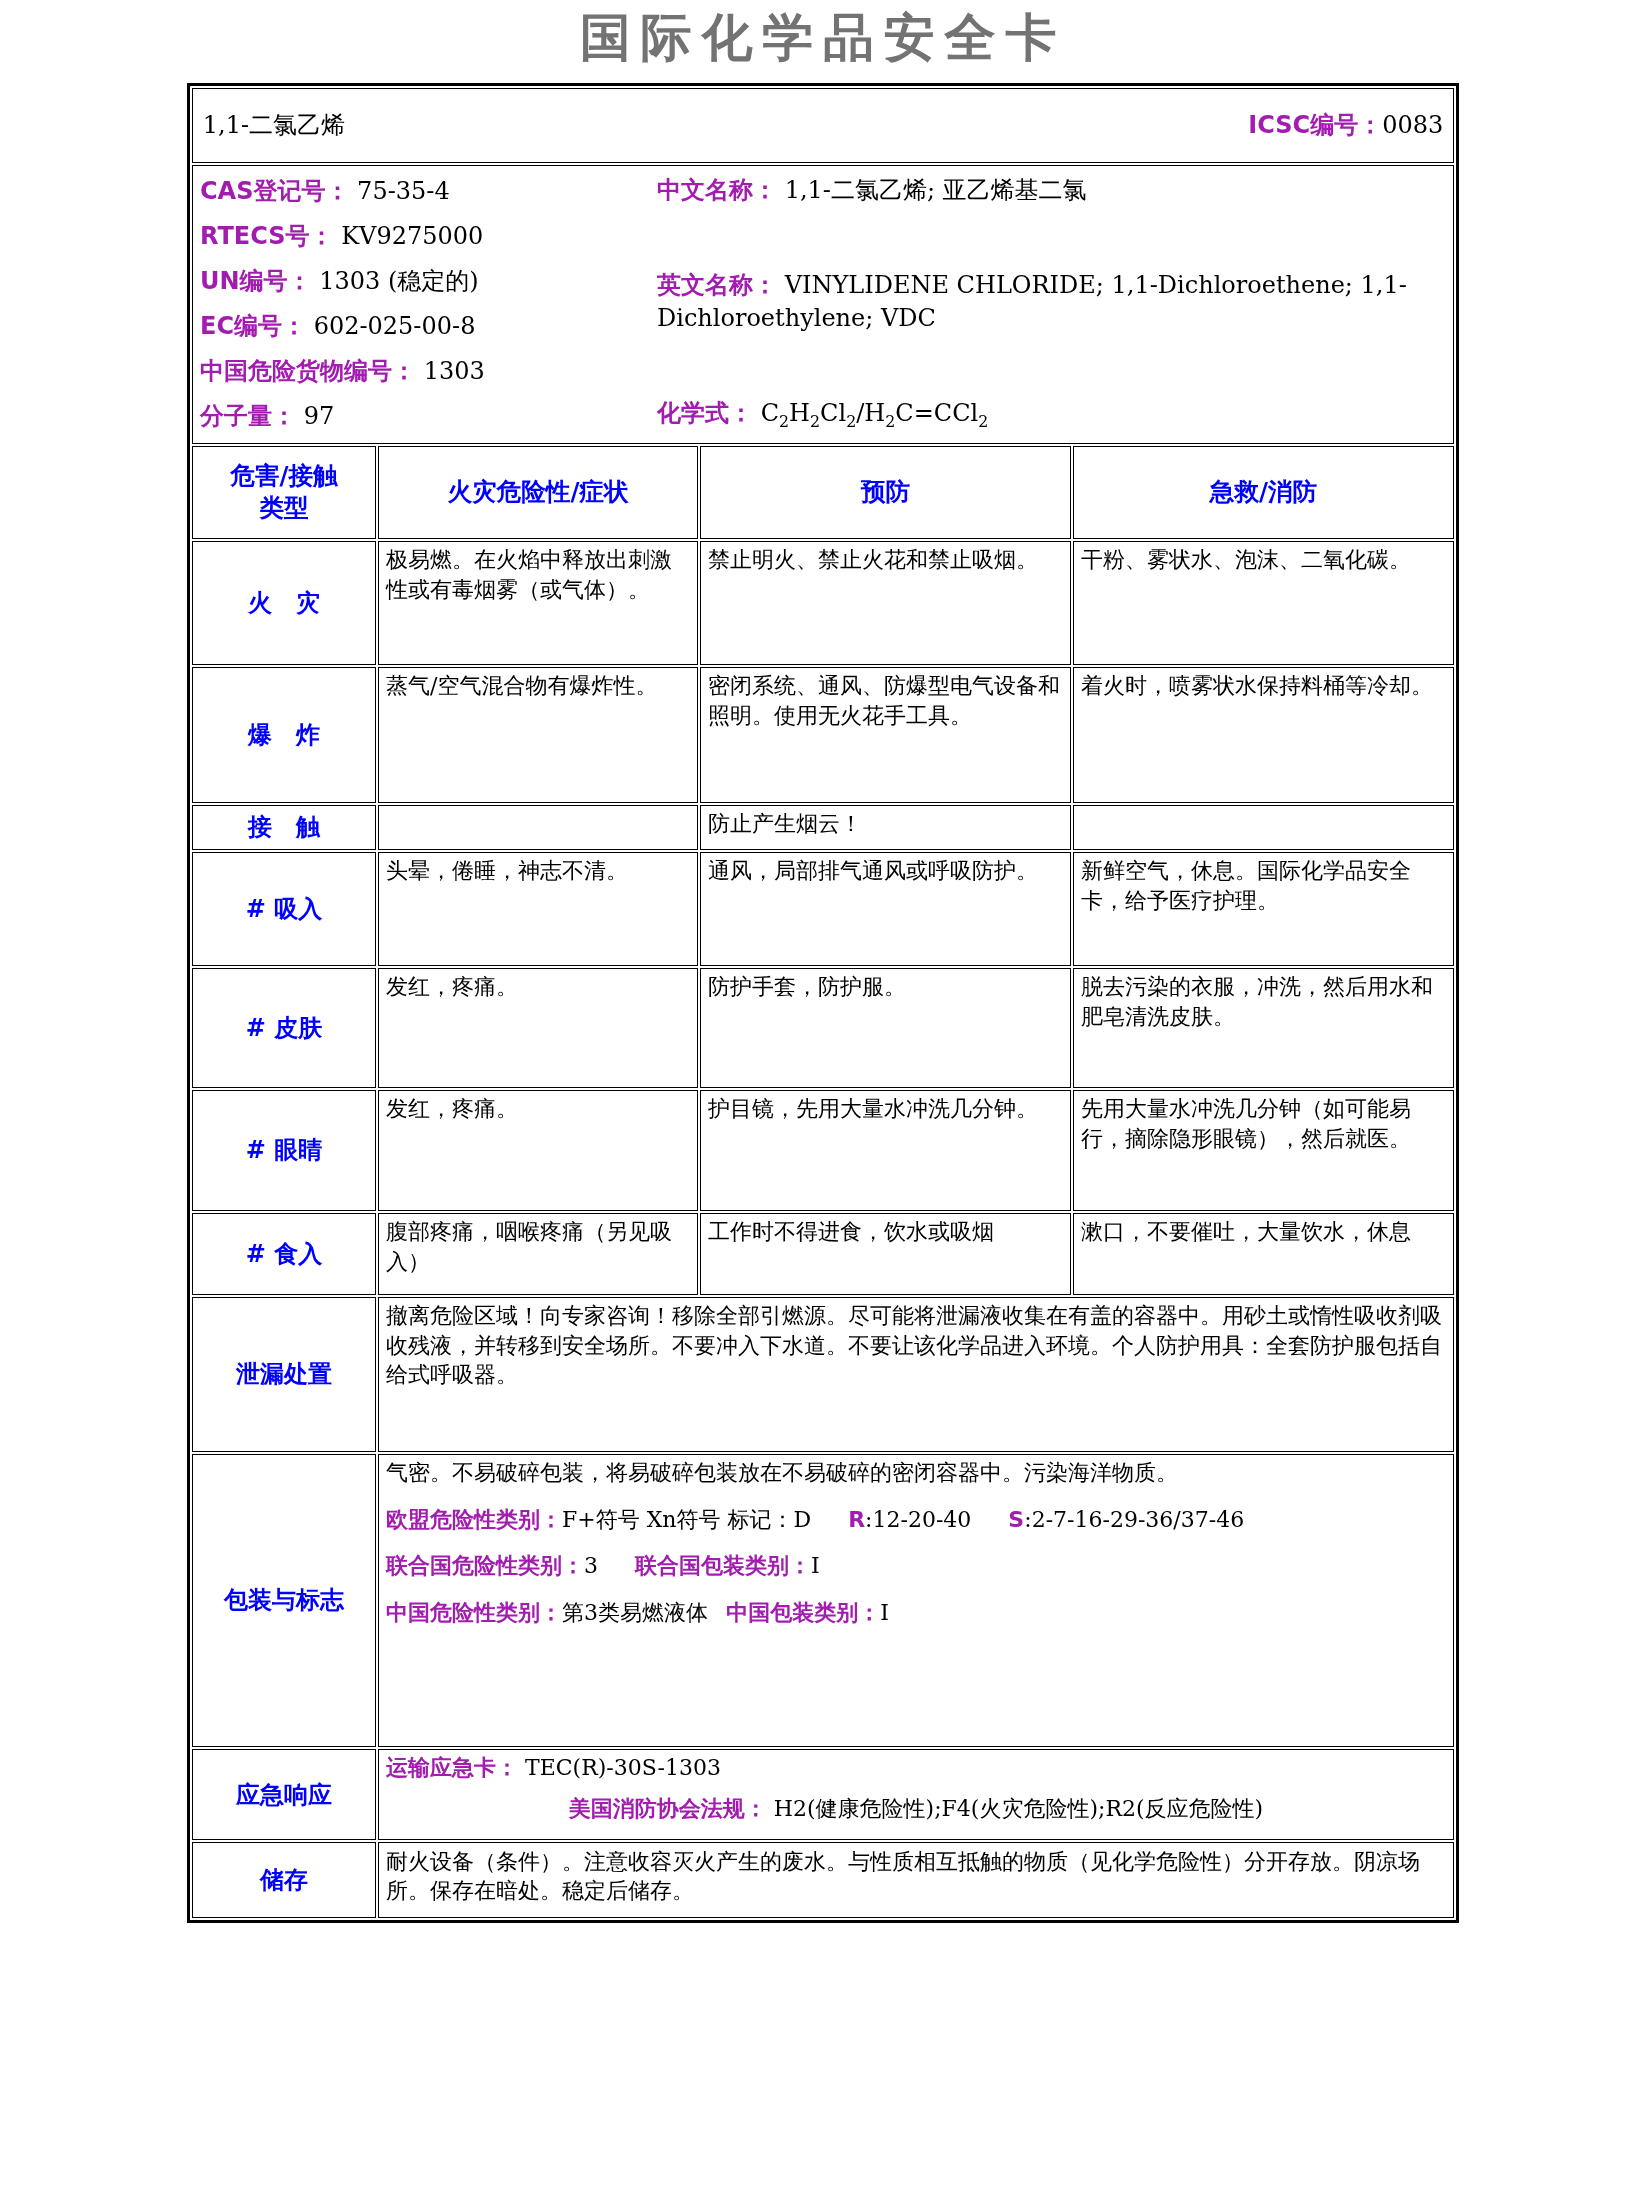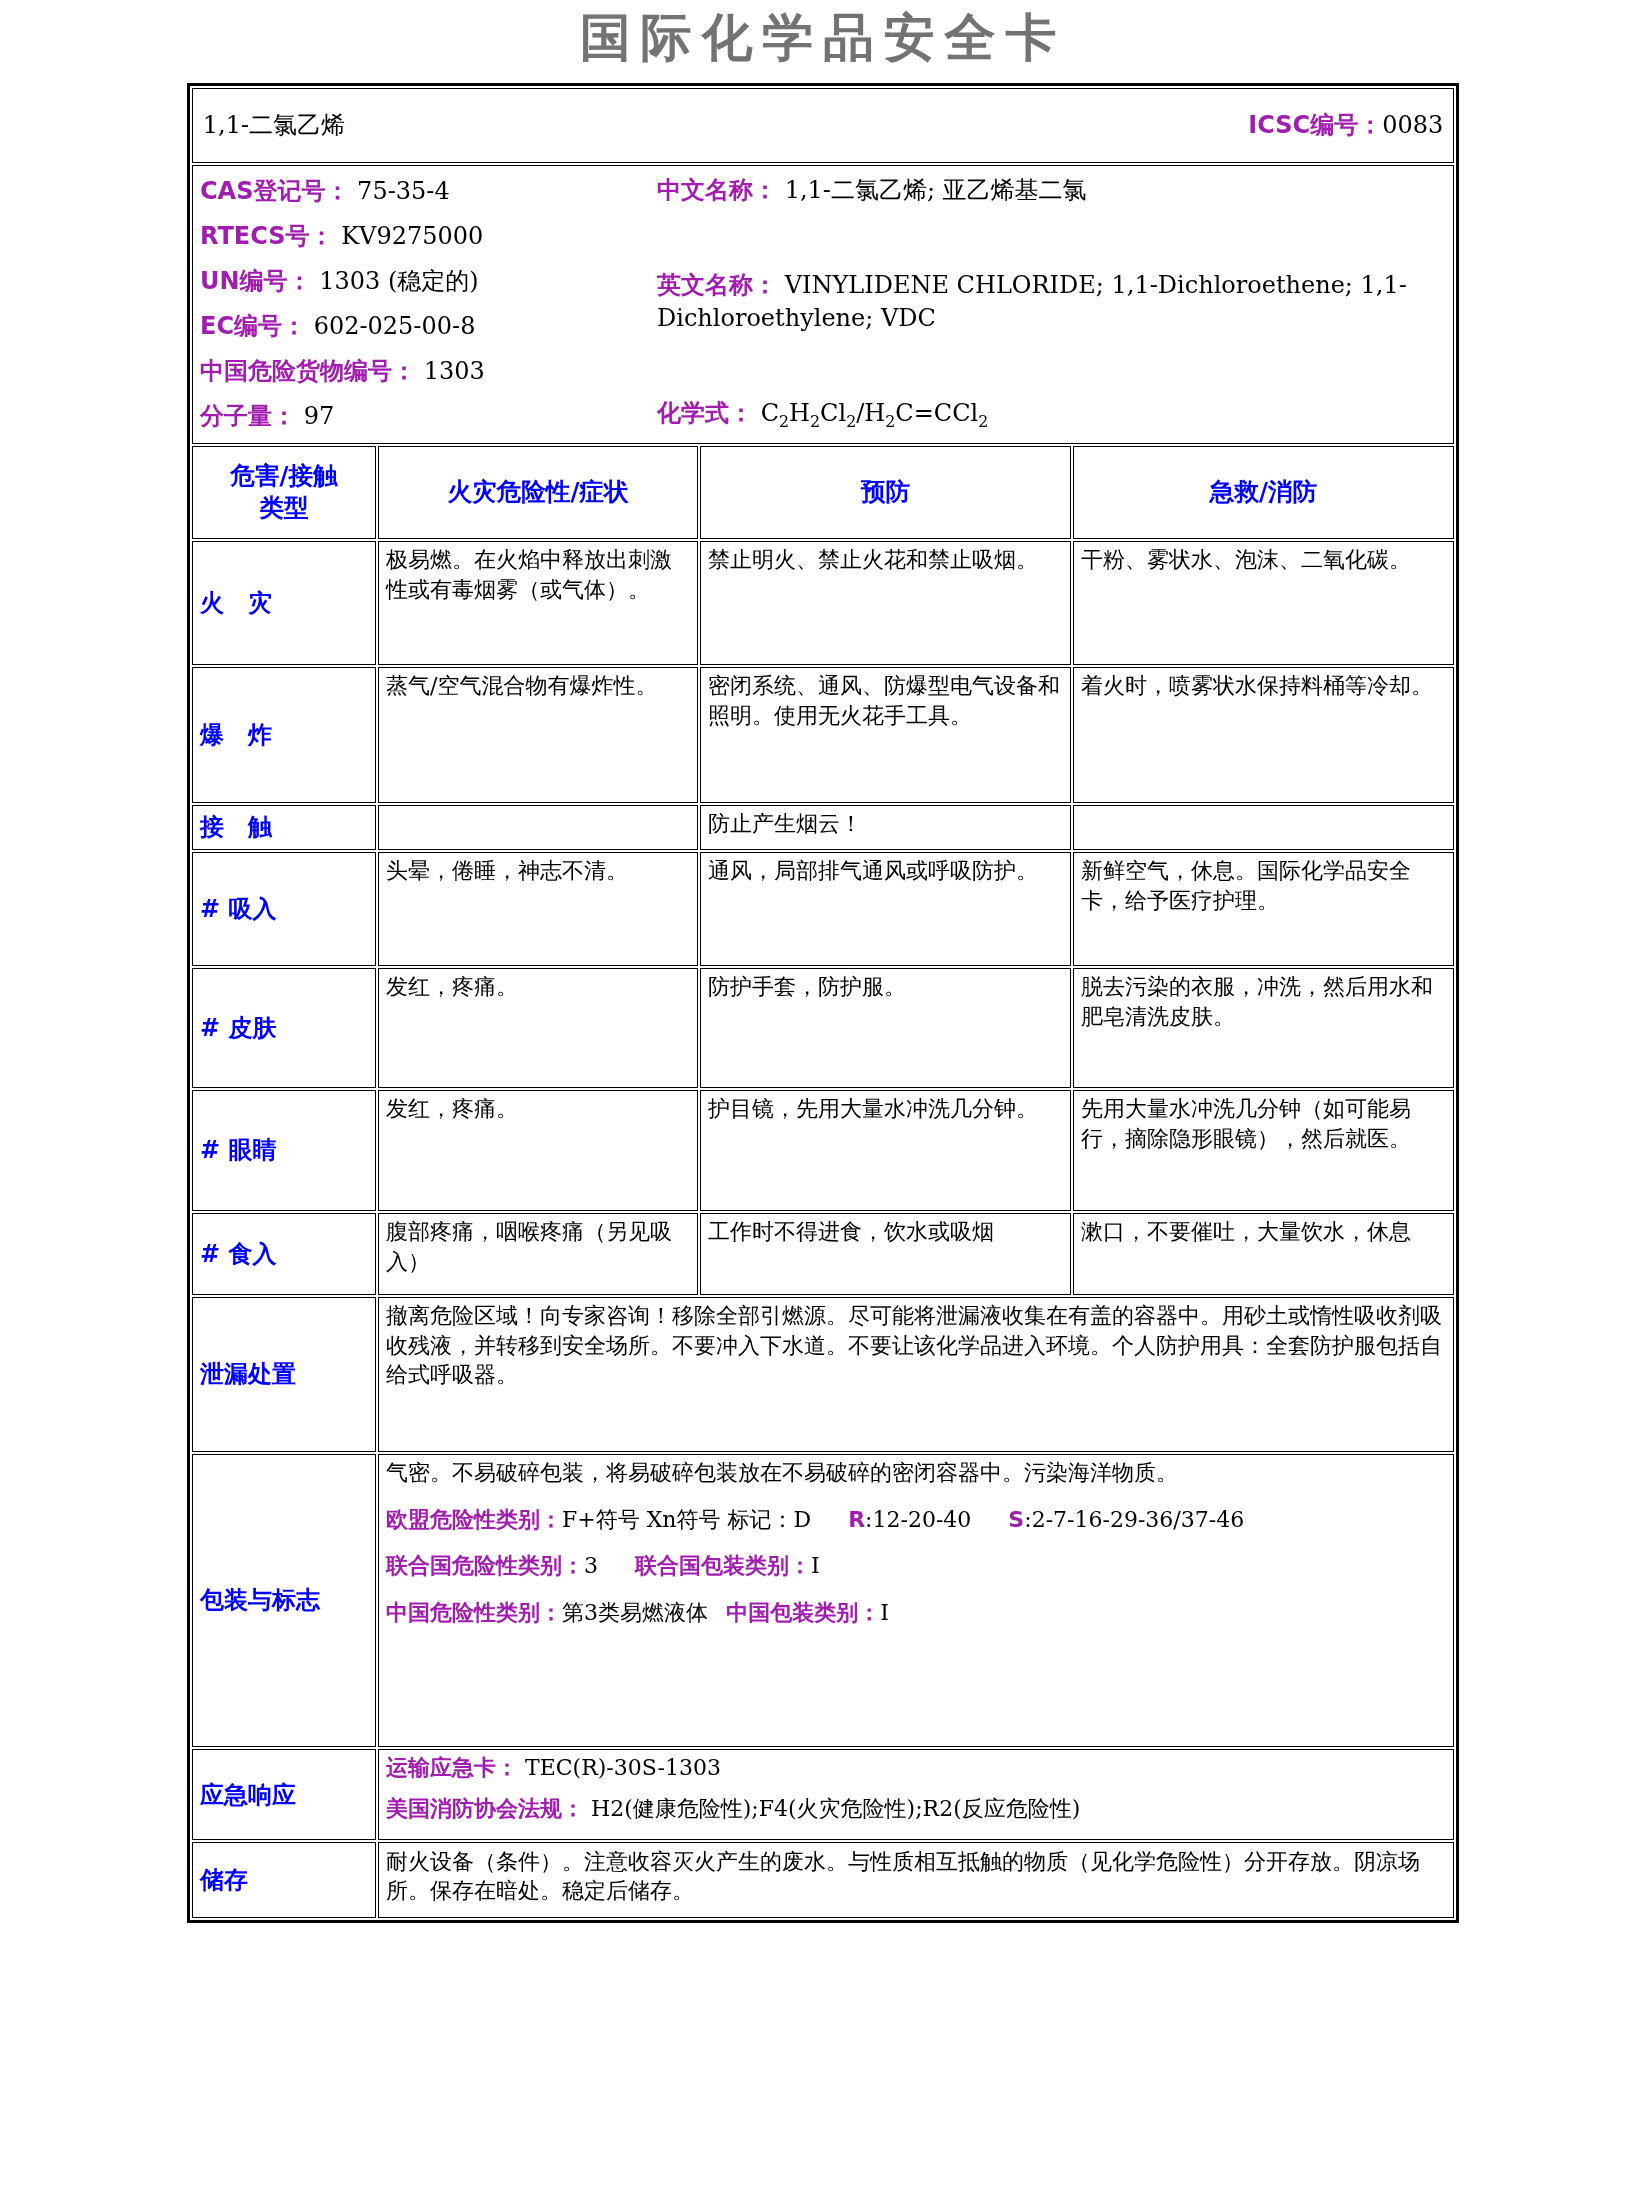--- a/index.html
+++ b/index.html
@@ -9,21 +9,21 @@
           letter-spacing:9.8px; margin:4.2px 0 9.8px 0;
           font-family:"DejaVu Serif","Liberation Serif",serif;}
   table.card {margin:0 auto; width:1260px; table-layout:fixed;
               border-collapse:separate; border-spacing:2.1px;
               border:3.5px solid #000; background:#ffffff;}
   td, th {border:1.4px solid #000; box-sizing:border-box; padding:3.5px 7px;
           vertical-align:top; font-size:22px; line-height:1.34; text-align:left;
           overflow:hidden;}
   .blabel {color:#a21caf; font-weight:bold;
            font-family:"DejaVu Sans","Liberation Sans",sans-serif;}
-  .label-cell {color:#0000ff; font-weight:bold; text-align:left;
+  .label-cell {color:#0000ff; font-weight:bold; text-align:center;
                vertical-align:middle; font-size:24px;
                font-family:"DejaVu Sans","Liberation Sans",sans-serif;}
   th.head {color:#0000ff; font-weight:bold; text-align:center; vertical-align:middle;
            font-size:24.6px; white-space:pre-line;
            font-family:"DejaVu Sans","Liberation Sans",sans-serif;}
   
   tr.h-name td{height:75px;} tr.h-id td{height:228px;} tr.h-head th{height:93px;}
   tr.h-fire td{height:124px;} tr.h-expl td{height:136px;} tr.h-cont td{height:45px;}
   tr.h-inh td{height:114px;} tr.h-skin td{height:120px;} tr.h-eye td{height:121px;}
   tr.h-ing td{height:82px;} tr.h-spill td{height:155px;} tr.h-pack td{height:293px;}
@@ -38,21 +38,21 @@
   .id-item {line-height:45px; white-space:nowrap;}
   .id-right {flex:1; display:flex; flex-direction:column;
              justify-content:space-between; padding:4.2px 0 7px 0;}
   sub {font-size:66%;}
   
   .para {margin-bottom:17px;}
   .para:last-child {margin-bottom:0;}
   .gap {margin-left:37px;}
   .gap2 {margin-left:18.3px;}
   .line {margin-bottom:11.3px;}
-  .line:last-child {margin-bottom:12px;}
+  .line:last-child {margin-bottom:12px;text-align:center;}
 </style>
 </head>
 <body>
 
 <div class="page">
 
   <div class="title">国际化学品安全卡</div>
 
   <table class="card">
     <colgroup>

